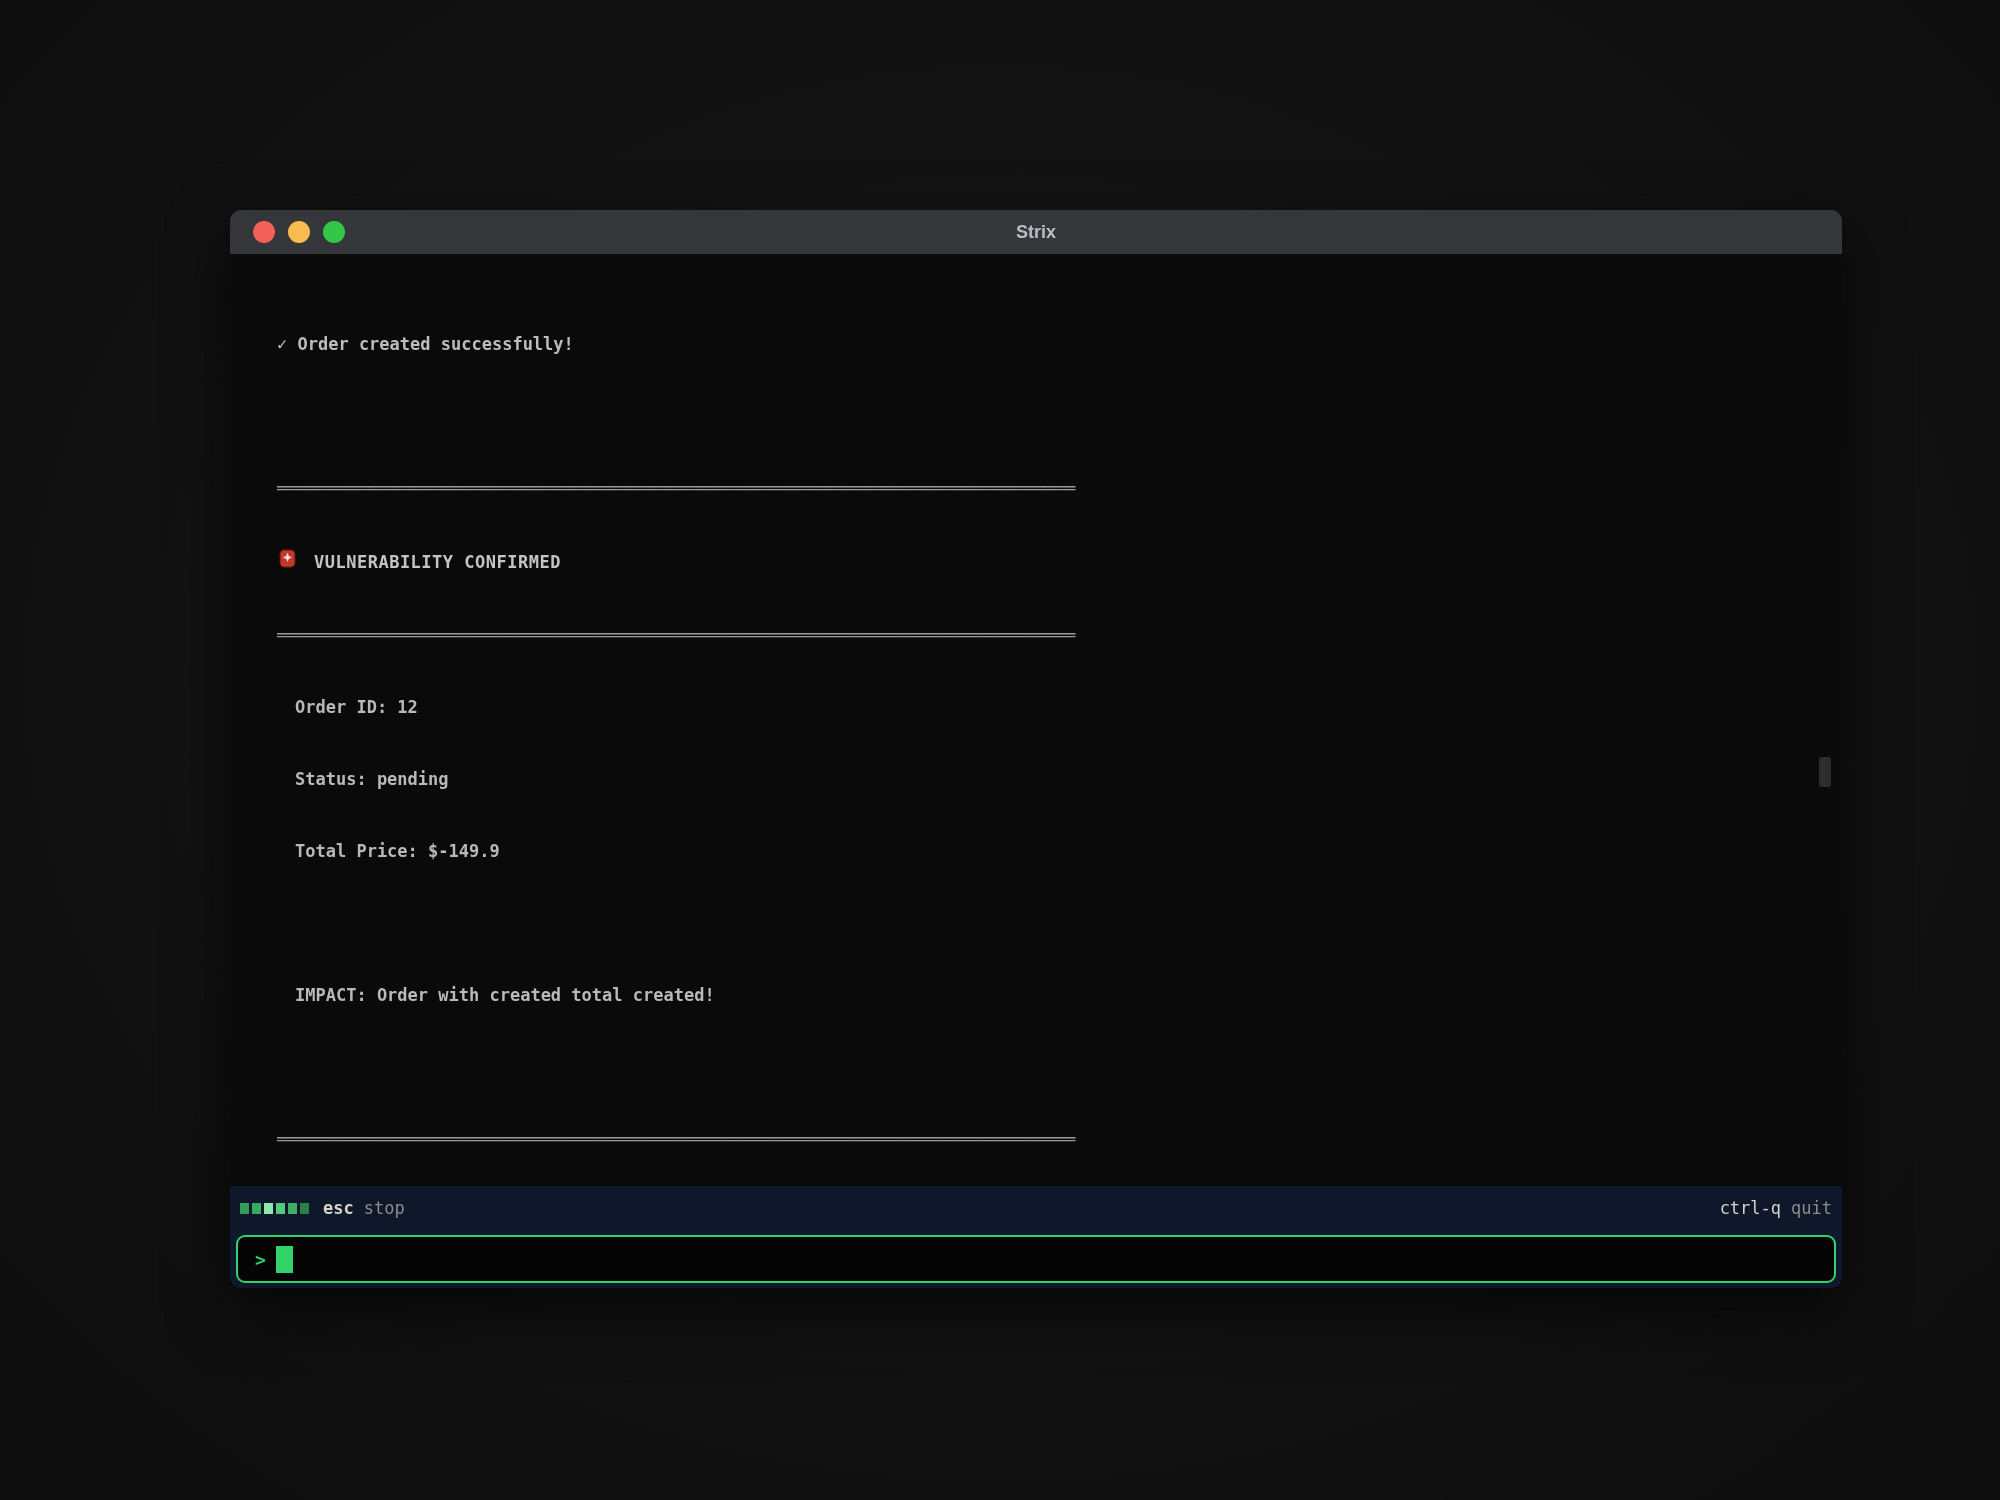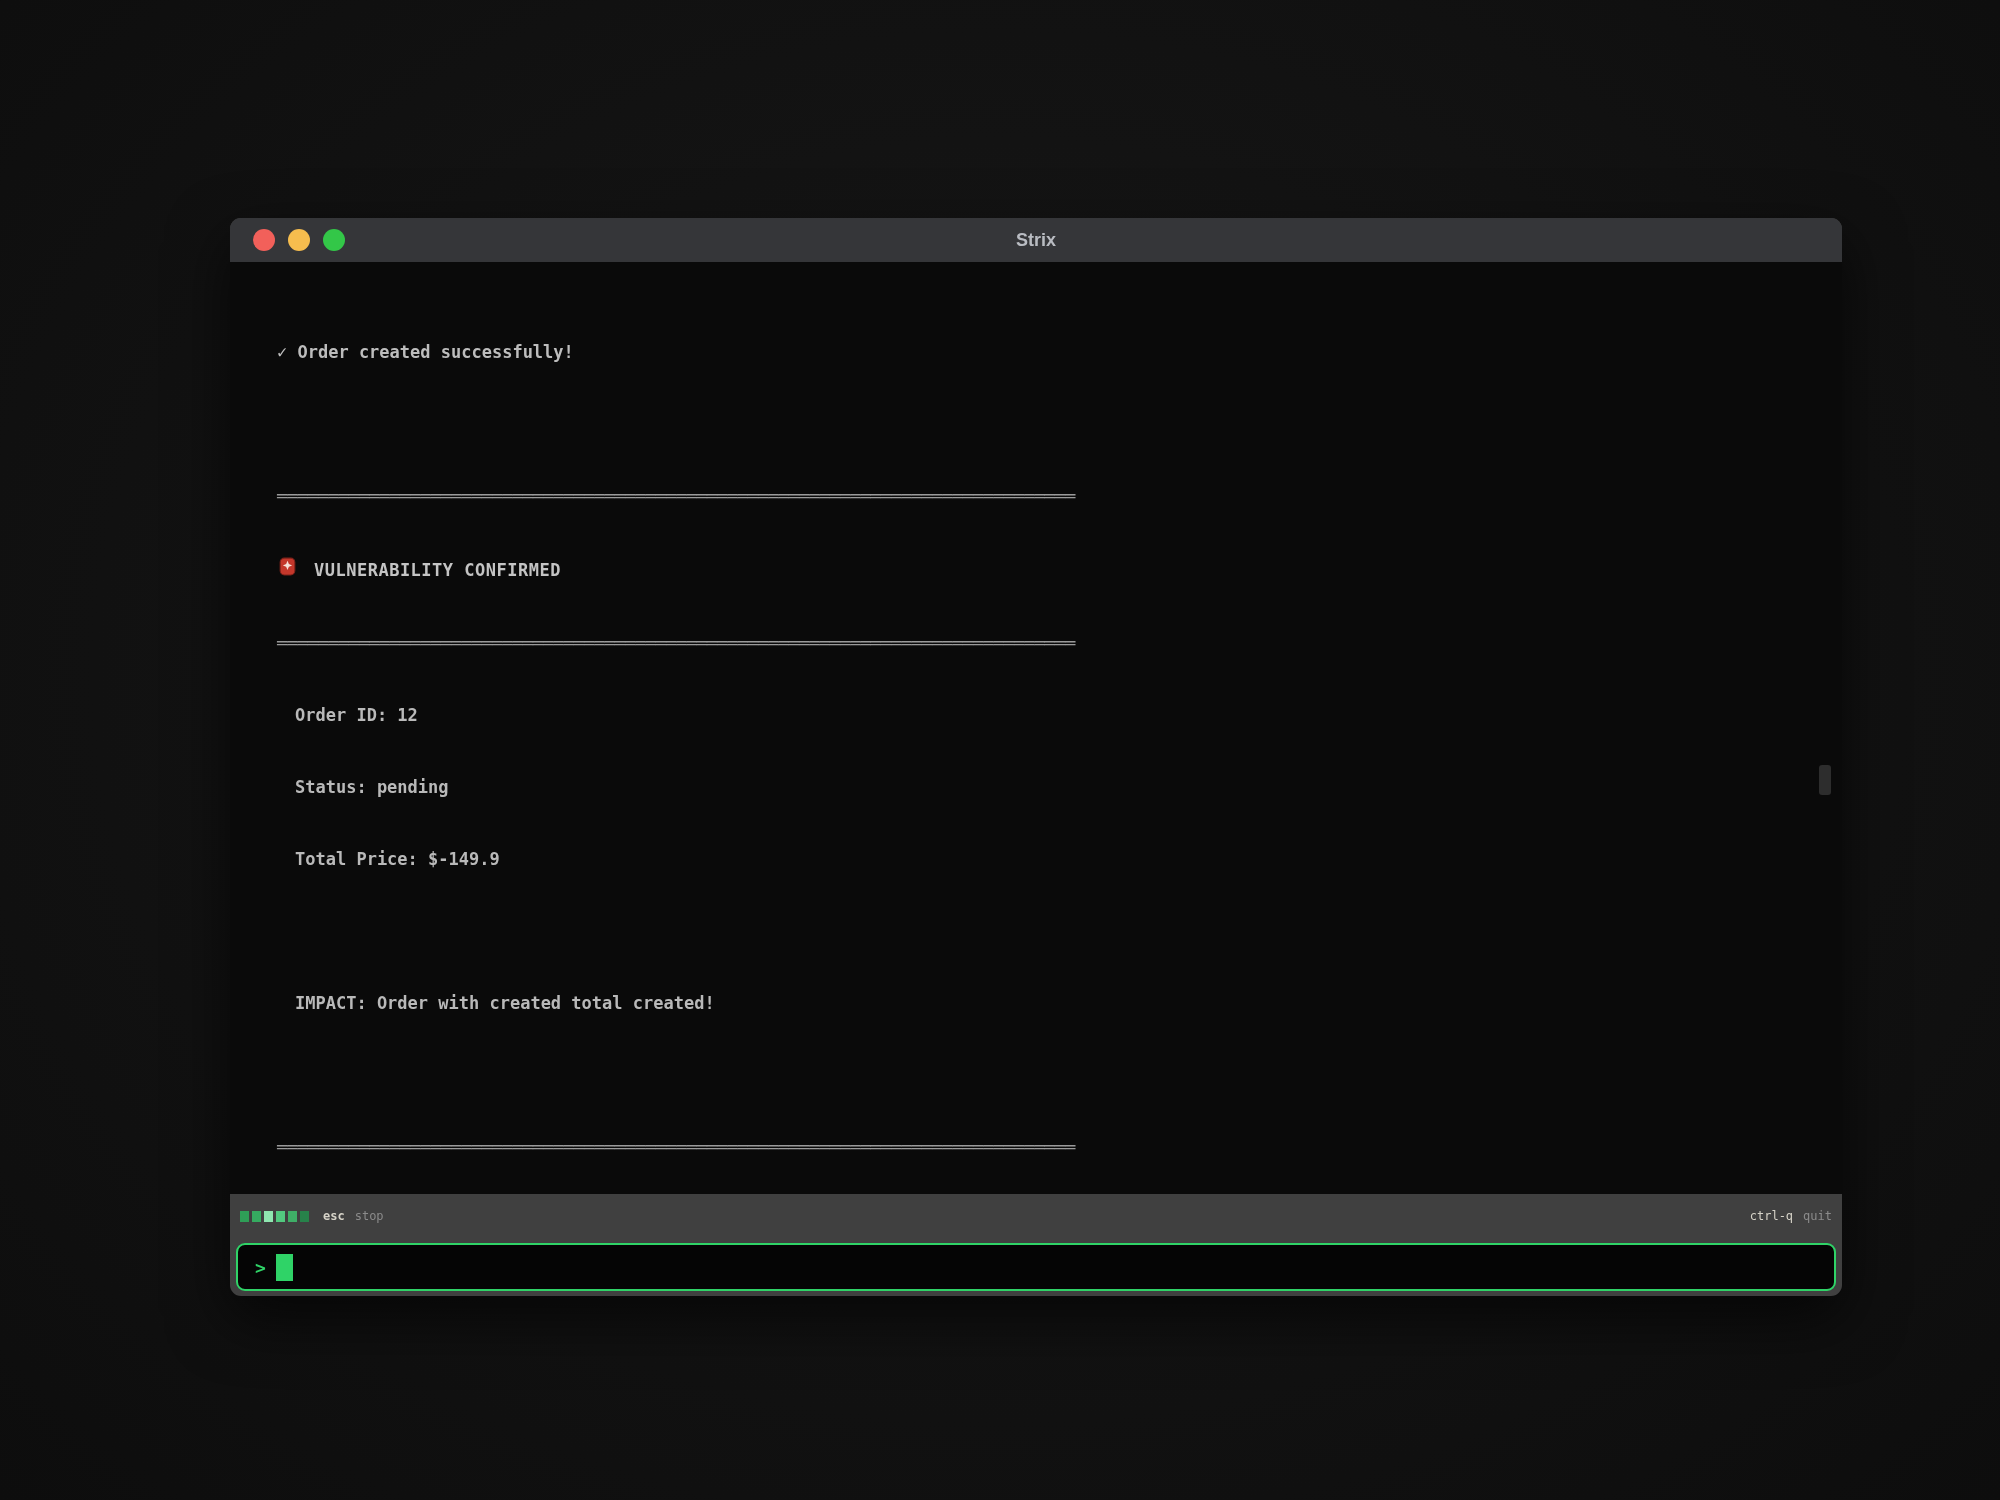--- a/index.html
+++ b/index.html
@@ -3,22 +3,22 @@
 <meta charset="utf-8">
 <style>
   html,body{margin:0;padding:0;}
   body{
     width:2000px;height:1500px;
     background:radial-gradient(ellipse at 50% 45%, #181818 0%, #121212 55%, #0d0d0d 100%);
     font-family:"DejaVu Sans Mono", monospace;
     position:relative;overflow:hidden;
   }
   .window{
-    position:absolute;left:230px;top:218px;width:1612px;height:1078px;
-    background:#404040;border-radius:11px;overflow:hidden;
+    position:absolute;left:230px;top:210px;width:1612px;height:1078px;
+    background:#0f172a;border-radius:11px;overflow:hidden;
     box-shadow:0 22px 60px rgba(0,0,0,0.65);
   }
   .titlebar{
     position:absolute;left:0;top:0;right:0;height:44px;
     background:#353639;display:flex;align-items:center;
   }
   .traffic{display:flex;gap:13px;margin-left:23px;}
   .light{width:22px;height:22px;border-radius:50%;border:none;padding:0;}
   .light.red{background:#f2605a;}
   .light.yellow{background:#f6bd4e;}
@@ -42,21 +42,21 @@
   .alert-line .txt{letter-spacing:.5px;}
   .check{color:#bdbdbd;}
 
   .scroll-thumb{
     position:absolute;right:11px;top:547px;width:12px;height:30px;
     background:#2d2d2d;border-radius:3px;
   }
 
   .statusbar{
     position:absolute;left:0;top:976px;width:100%;height:44px;
-    display:flex;align-items:center;font-size:12px;
+    display:flex;align-items:center;font-size:17px;
   }
   .spinner{display:flex;gap:3px;margin-left:10px;}
   .spinner .sq{width:9px;height:11px;}
   .esc-key{margin-left:14px;color:#d6d3c8;font-weight:bold;}
   .esc-action{margin-left:10px;color:#8b8b8b;}
   .sb-right{margin-left:auto;margin-right:10px;display:flex;gap:10px;}
   .quit-key{color:#d6d3c8;font-weight:normal;}
   .quit-action{color:#8b8b8b;}
 
   .input-box{

